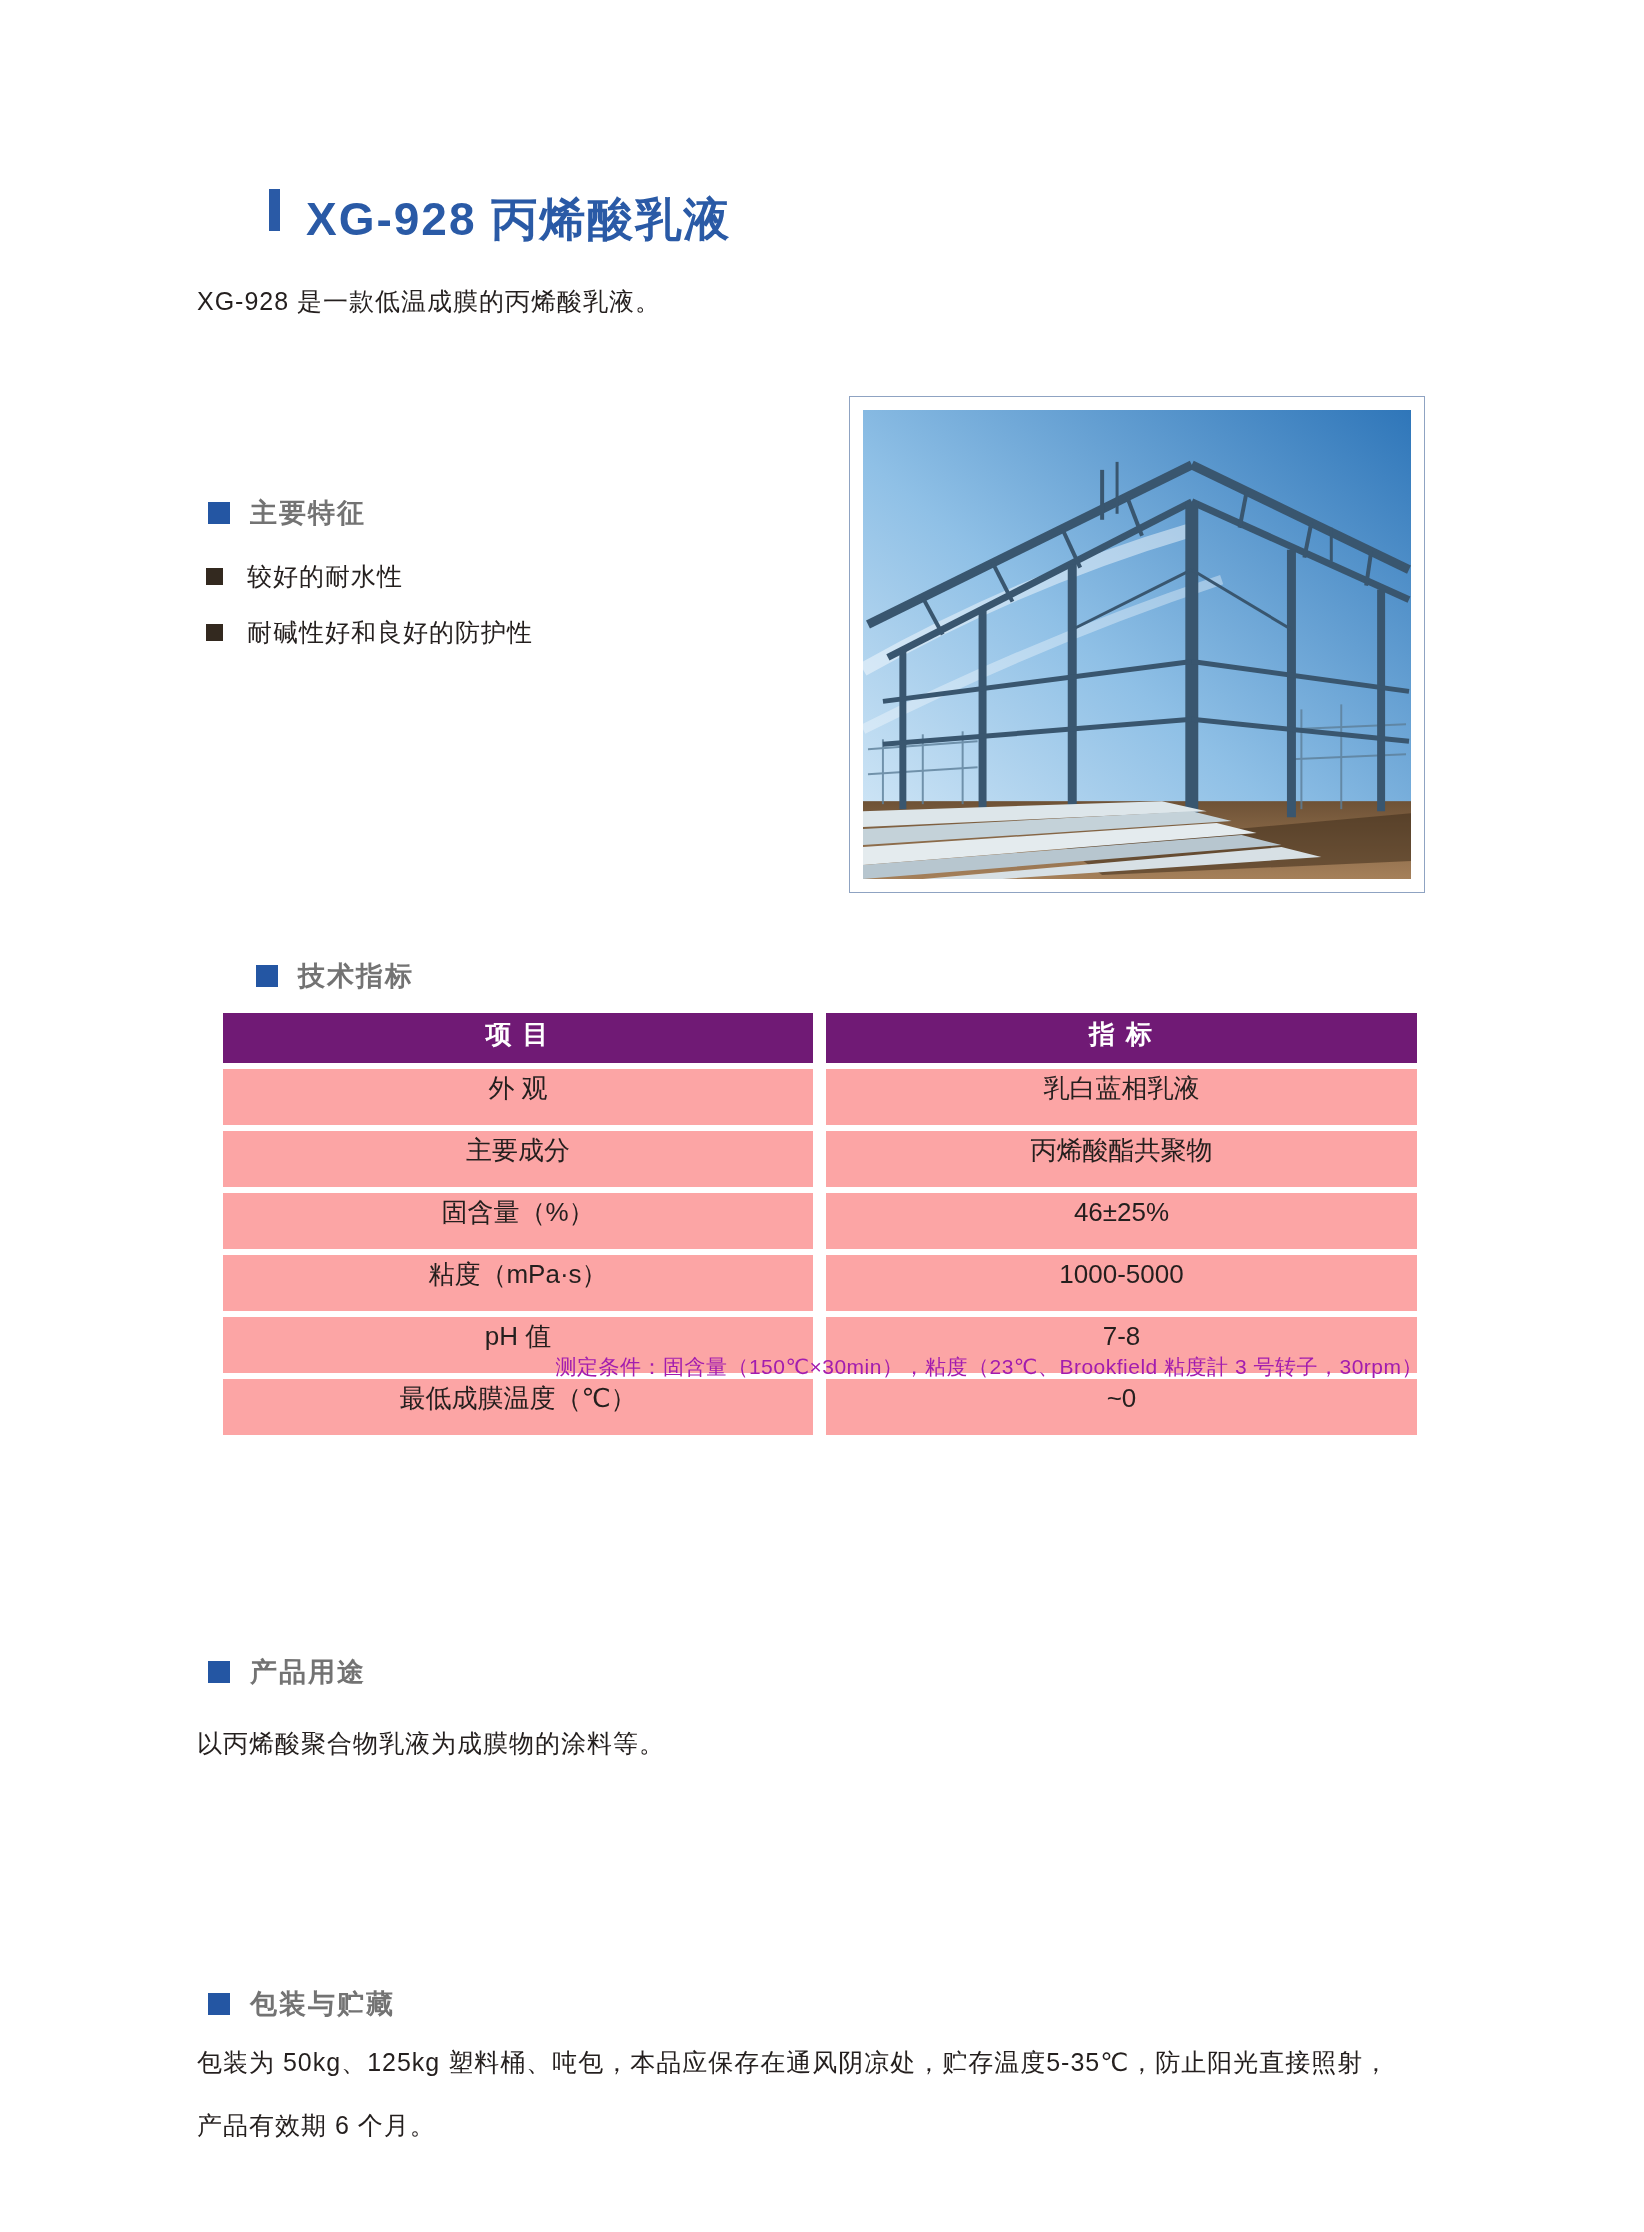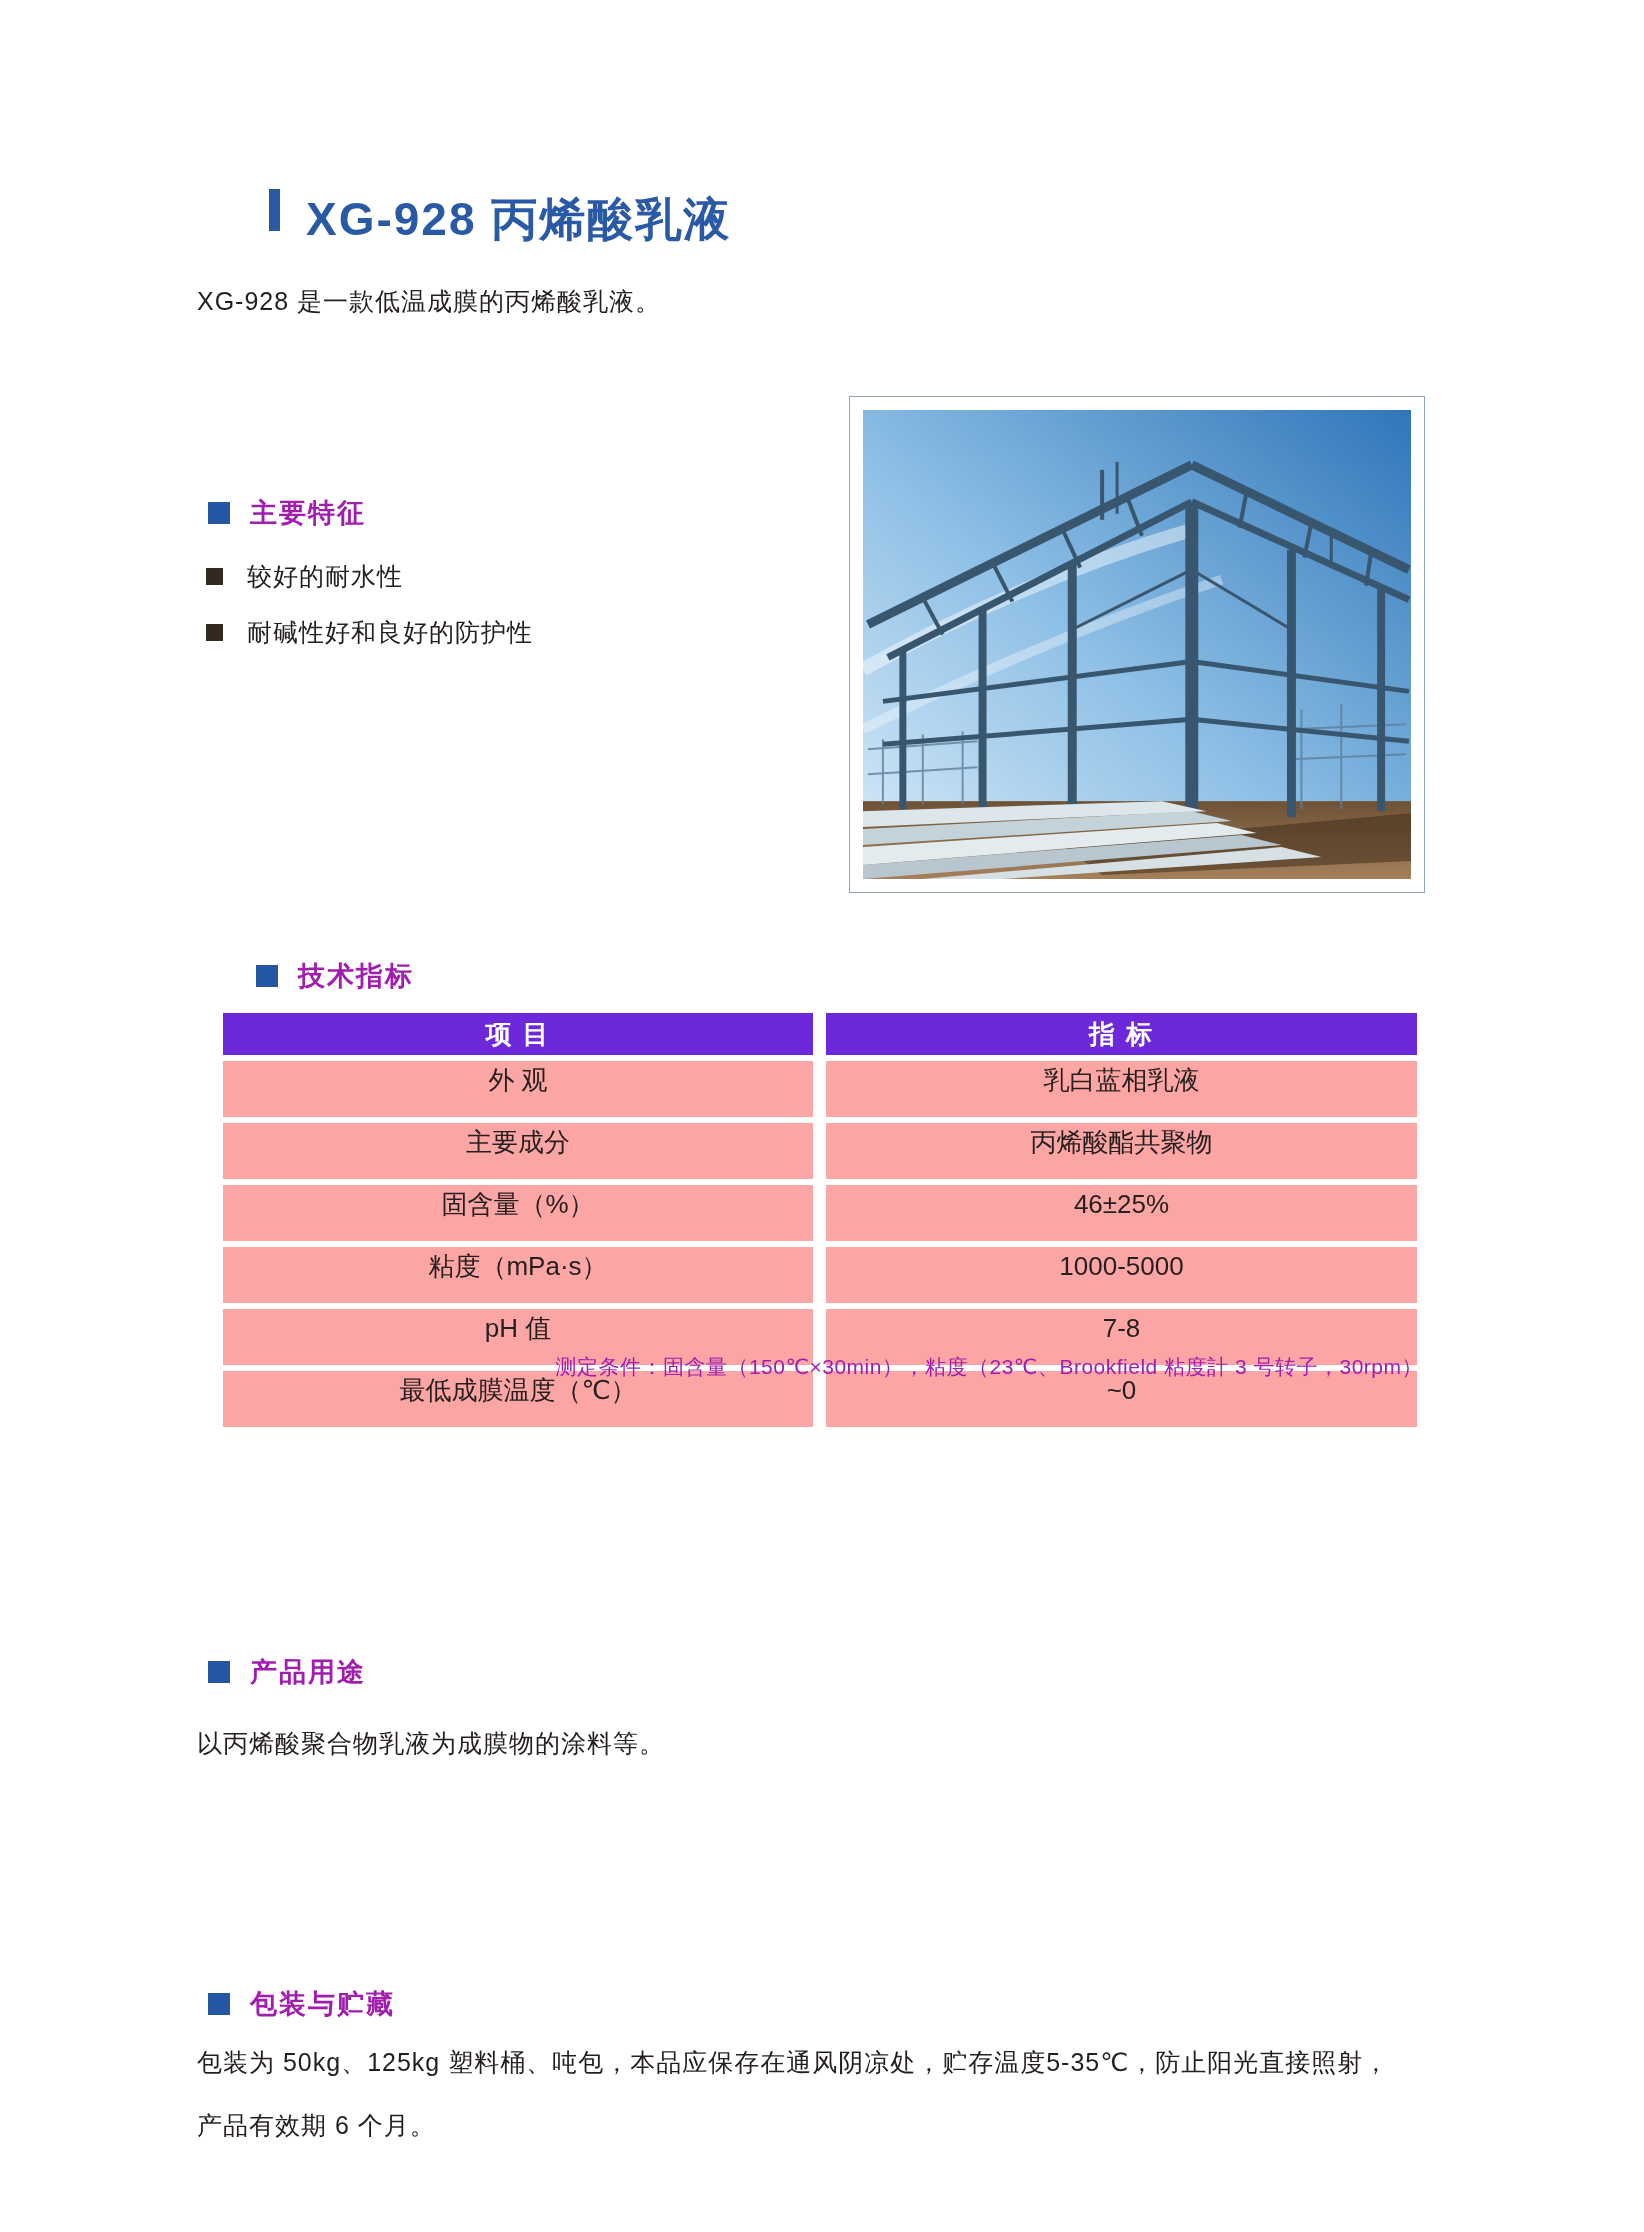--- a/index.html
+++ b/index.html
@@ -11,42 +11,42 @@
   
   .title-row { position:absolute; left:221px; top:189px; display:flex; align-items:flex-start;margin-left:48px; }
   .title-bar { width:11px; height:42px; background:#2a5aa6; margin-right:26px; }
   .title-text { font-size:46px; font-weight:bold; color:#2a5aa6; letter-spacing:2px; }
 
   .intro { position:absolute; left:197px; top:285px; font-size:25px; letter-spacing:1px; }
 
   
   .section-heading { position:absolute; display:flex; align-items:center; }
   .sq-blue { width:22px; height:22px; background:#2456a3; margin-right:20px; flex:none; }
-  .heading-text { font-size:27px; font-weight:bold; color:#a21caf; letter-spacing:2px; }
+  .heading-text { font-size:27px; font-weight:bold; color:#737373; letter-spacing:2px; }
 
   
   .feature-item { position:absolute; display:flex; align-items:center; }
   .sq-dark { width:17px; height:17px; background:#33291f; margin-right:24px; flex:none; }
   .feature-text { font-size:25px; letter-spacing:1px; }
 
   
   .photo-frame {
     position:absolute; left:849px; top:396px; width:576px; height:497px;
     background:#ffffff; border:1px solid #8fa3c2; box-sizing:border-box; padding:13px;
   }
   .photo-frame svg { display:block; width:100%; height:100%; }
 
   
   .spec-table {
     position:absolute; left:223px; top:1013px; width:1194px;
     display:grid; grid-template-columns:590px 591px; column-gap:13px; row-gap:6px;
   }
   .th {
-    background:#6d28d9; color:#ffffff; font-weight:bold; font-size:26px;
-    height:42px; line-height:42px; text-align:center; letter-spacing:2px;
+    background:#701a75; color:#ffffff; font-weight:bold; font-size:26px;
+    height:50px; line-height:42px; text-align:center; letter-spacing:2px;
   }
   .td {
     background:#fca5a5; font-size:26px; height:56px; line-height:38px; text-align:center;
   }
 
   .note {
     position:absolute; left:223px; top:1353px; width:1200px;
     text-align:right; font-size:21px; color:#a21caf; letter-spacing:0.5px;
   }
 

